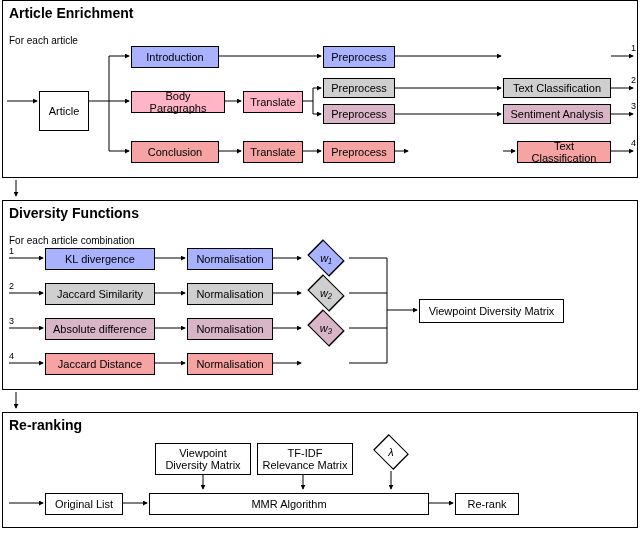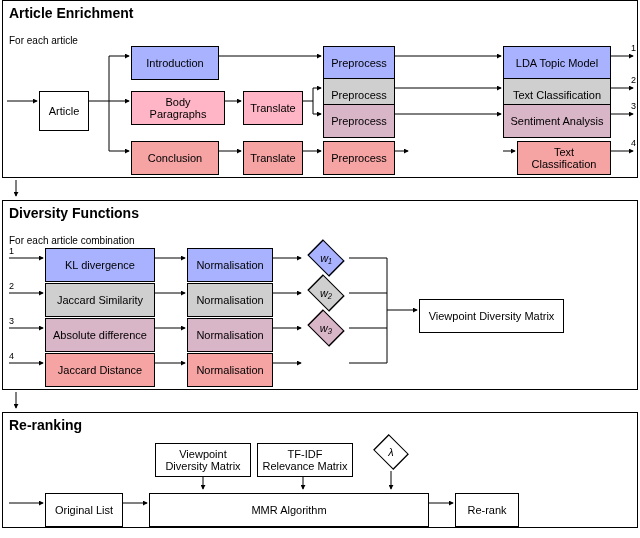--- a/index.html
+++ b/index.html
@@ -21,21 +21,21 @@
   }
   .heading { font-size: 14px; font-weight: bold; padding: 4px 6px 0 6px; }
   .subheading { font-size: 10px; padding: 0 6px 4px 6px; margin-top: 14px; }
   .box {
     position: absolute;
     border: 1px solid #000;
     display: flex;
     align-items: center;
     justify-content: center;
     text-align: center;
-    padding: 16px 4px;
+    padding: 4px 4px;
     background: #fff;
     line-height: 1.1;
     font-size: 11px;
   }
   .box.blue   { background: #a8b2ff; }
   .box.pink   { background: #ffb5c5; }
   .box.red    { background: #f5a3a3; }
   .box.grey   { background: #cfcfcf; }
   .box.mauve  { background: #d9b5c8; }
   .diamond-wrap {
@@ -115,21 +115,20 @@
 
   <div class="box pink" style="left:240px; top:90px; width:60px; height:22px;">Translate</div>
   <div class="box red" style="left:240px; top:140px; width:60px; height:22px;">Translate</div>
 
   <div class="box blue" style="left:320px; top:45px; width:72px; height:22px;">Preprocess</div>
   <div class="box grey" style="left:320px; top:77px; width:72px; height:20px;">Preprocess</div>
   <div class="box mauve" style="left:320px; top:103px; width:72px; height:20px;">Preprocess</div>
   <div class="box red" style="left:320px; top:140px; width:72px; height:22px;">Preprocess</div>
 
 
-  <div class="box blue" style="left:500px; top:45px;  width:108px; height:22px;">LDA Topic Model</div>
   <div class="box grey" style="left:500px; top:77px;  width:108px; height:20px;">Text Classification</div>
   <div class="box mauve" style="left:500px; top:103px; width:108px; height:20px;">Sentiment Analysis</div>
   <div class="box red" style="left:514px; top:140px; width:94px; height:22px;">Text Classification</div>
 
   <span class="smalllabel" style="left:628px; top:42px;">1</span>
   <span class="smalllabel" style="left:628px; top:74px;">2</span>
   <span class="smalllabel" style="left:628px; top:100px;">3</span>
   <span class="smalllabel" style="left:628px; top:137px;">4</span>
 </div>
 

